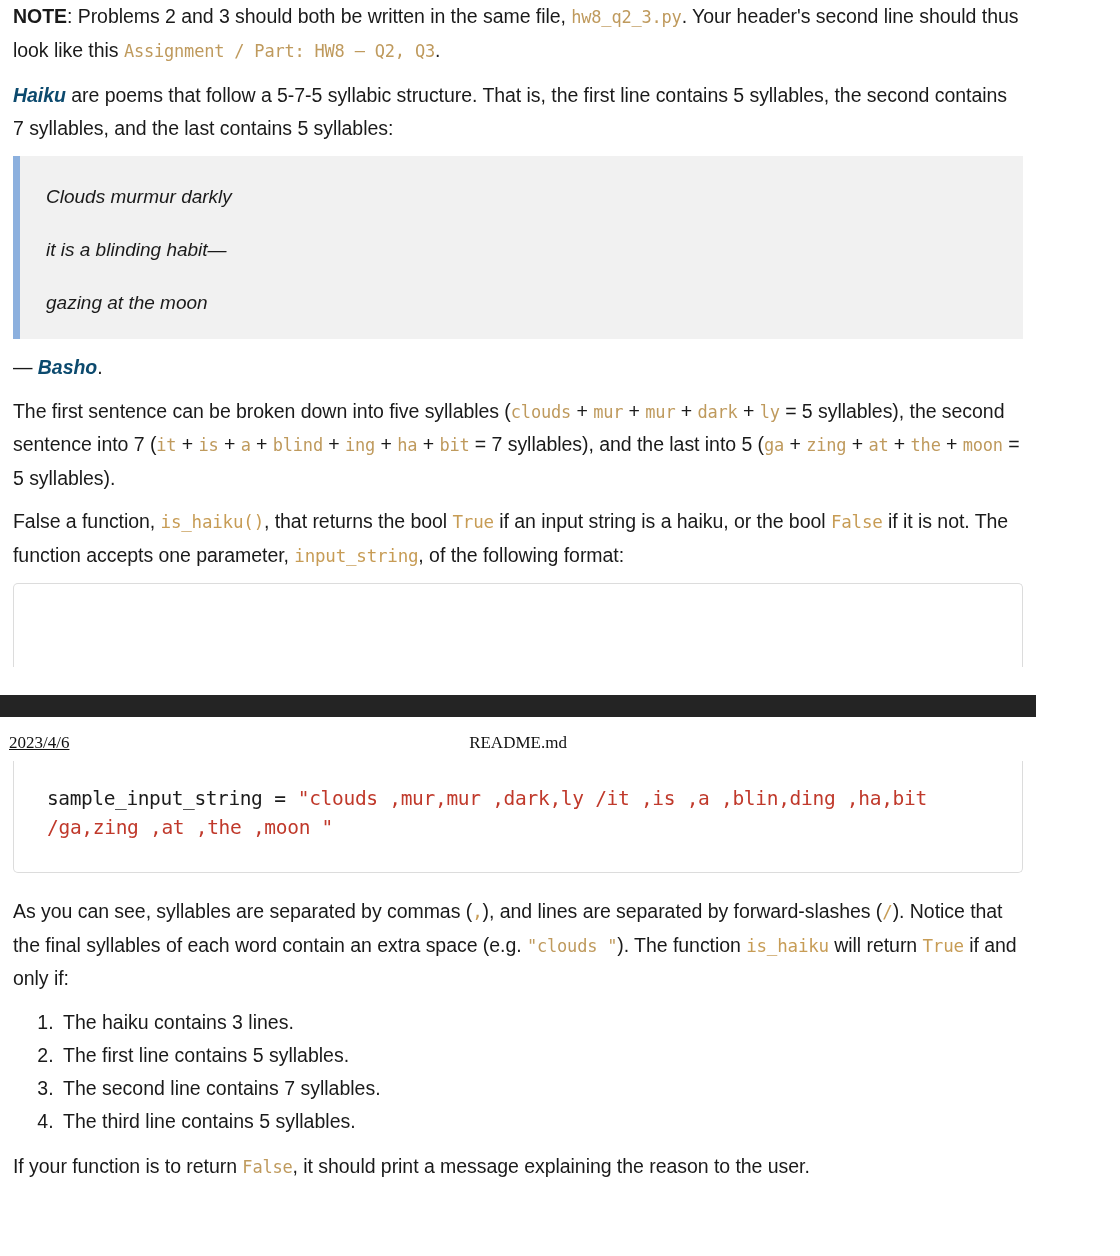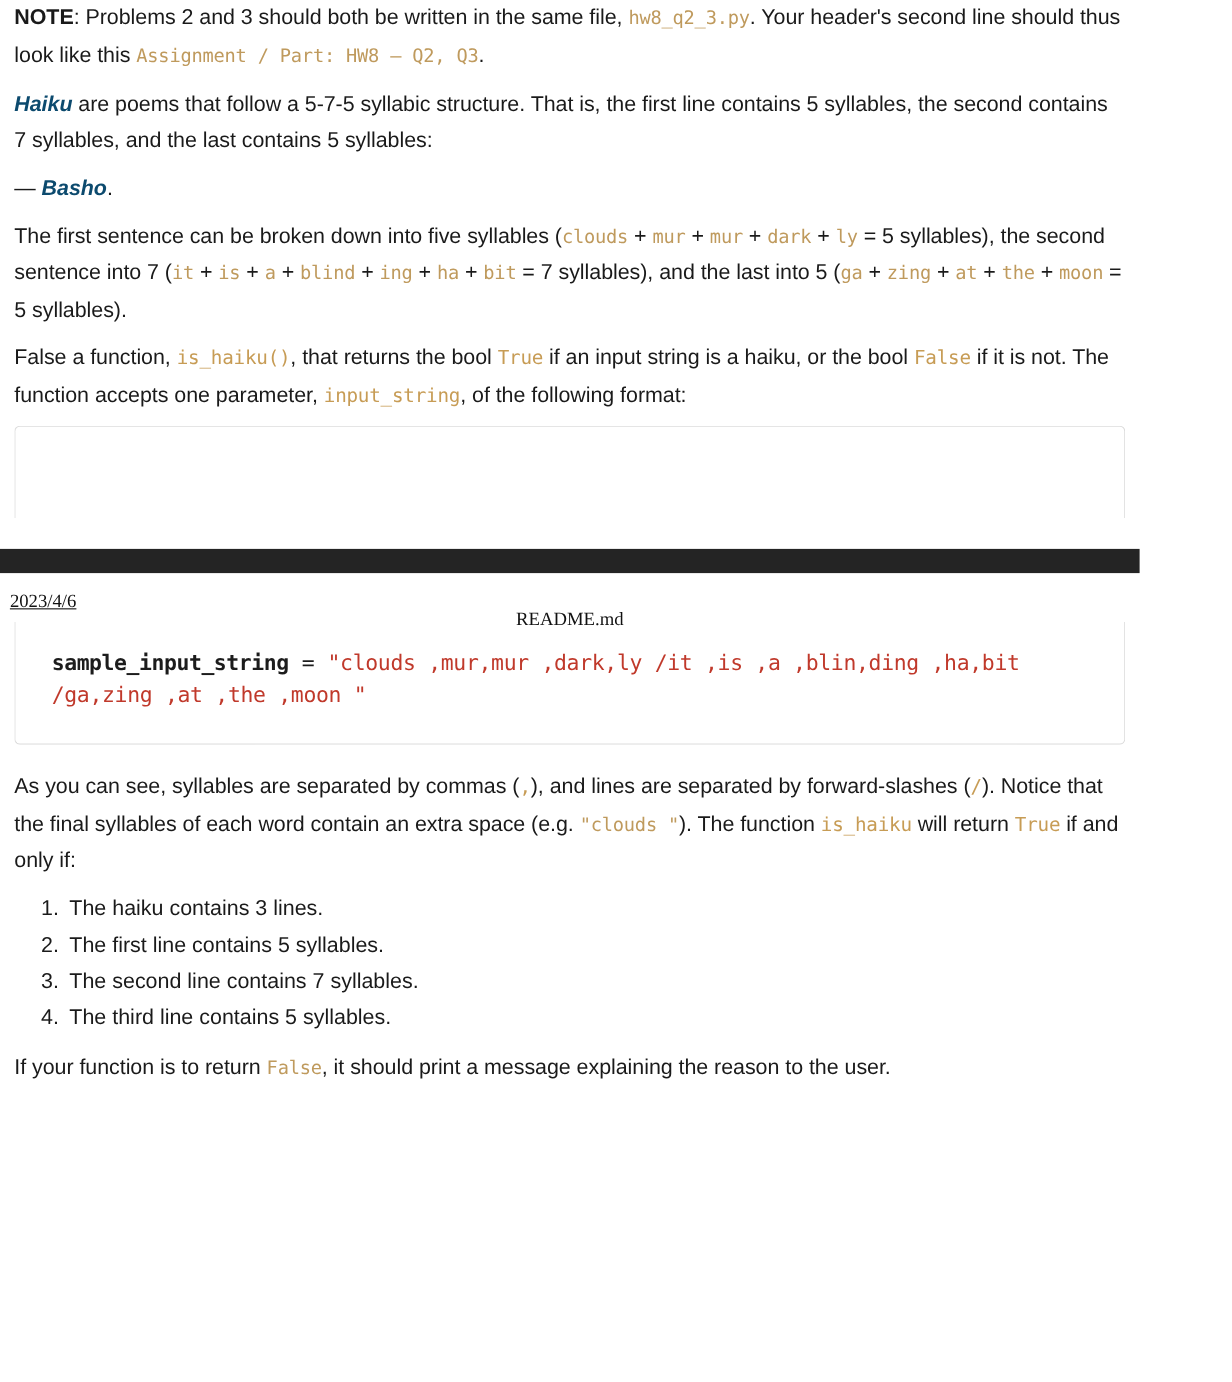--- a/index.html
+++ b/index.html
@@ -95,38 +95,38 @@
   .page-header .ph-date {
     position: absolute;
     left: 9px;
     top: 16px;
     text-decoration: underline;
   }
   .page-header .ph-title {
     position: absolute;
     left: 0;
     right: 0;
-    top: 32px;
+    top: 16px;
     text-align: center;
   }
   .codebox-cut-bottom {
     border: 1px solid #dcdcdc;
     border-top: none;
     border-radius: 0 0 5px 5px;
     margin: 0 13px 0 13px;
     padding: 24px 28px 30px 33px;
     box-sizing: border-box;
     font-family: "DejaVu Sans Mono", "Liberation Mono", monospace;
     font-size: 19.5px;
     line-height: 28.5px;
     white-space: pre-wrap;
     word-break: break-word;
     background: #fff;
   }
-  .codebox-cut-bottom .tok-name { color: #1c1c1c; font-weight: bold; letter-spacing: -0.4px;}
+  .codebox-cut-bottom .tok-name { color: #1c1c1c; font-weight: normal; letter-spacing: -0.4px;}
   .codebox-cut-bottom .tok-op { color: #1c1c1c; }
   .codebox-cut-bottom .tok-str { color: #c0392b; letter-spacing: -0.3px; }
   ol.rules {
     margin: 6px 0 12px 0;
     padding-left: 46px;
     font-size: 19.5px;
     line-height: 33px;
   }
   ol.rules li {
     margin: 0 0 0 0;
@@ -138,20 +138,25 @@
 <body>
 
 <div class="page">
 
   <div class="content">
 
     <p class="para note"><span class="bold">NOTE</span><span>: Problems 2 and 3 should both be written in the same file, </span><code>hw8_q2_3.py</code><span>. Your header's second line should thus look like this </span><code>Assignment / Part: HW8 – Q2, Q3</code><span>.</span></p>
 
     <p class="para"><a class="link" href="#">Haiku</a><span> are poems that follow a 5-7-5 syllabic structure. That is, the first line contains 5 syllables, the second contains 7 syllables, and the last contains 5 syllables:</span></p>
 
+    <blockquote class="quote">
+      <p>Clouds murmur darkly</p>
+      <p>it is a blinding habit—</p>
+      <p>gazing at the moon</p>
+    </blockquote>
 
     <p class="para attrib"><span>— </span><a class="link" href="#">Basho</a><span>.</span></p>
 
     <p class="para"><span>The first sentence can be broken down into five syllables (</span><code>clouds</code><span> + </span><code>mur</code><span> + </span><code>mur</code><span> + </span><code>dark</code><span> + </span><code>ly</code><span> = 5 syllables), the second sentence into 7 (</span><code>it</code><span> + </span><code>is</code><span> + </span><code>a</code><span> + </span><code>blind</code><span> + </span><code>ing</code><span> + </span><code>ha</code><span> + </span><code>bit</code><span> = 7 syllables), and the last into 5 (</span><code>ga</code><span> + </span><code>zing</code><span> + </span><code>at</code><span> + </span><code>the</code><span> + </span><code>moon</code><span> = 5 syllables).</span></p>
 
     <p class="para"><span>False a function, </span><code class="bold">is_haiku()</code><span>, that returns the bool </span><code class="bold">True</code><span> if an input string is a haiku, or the bool </span><code class="bold">False</code><span> if it is not. The function accepts one parameter, </span><code class="bold">input_string</code><span>, of the following format:</span></p>
 
   </div>
 
   <div class="codebox-cut"></div>

